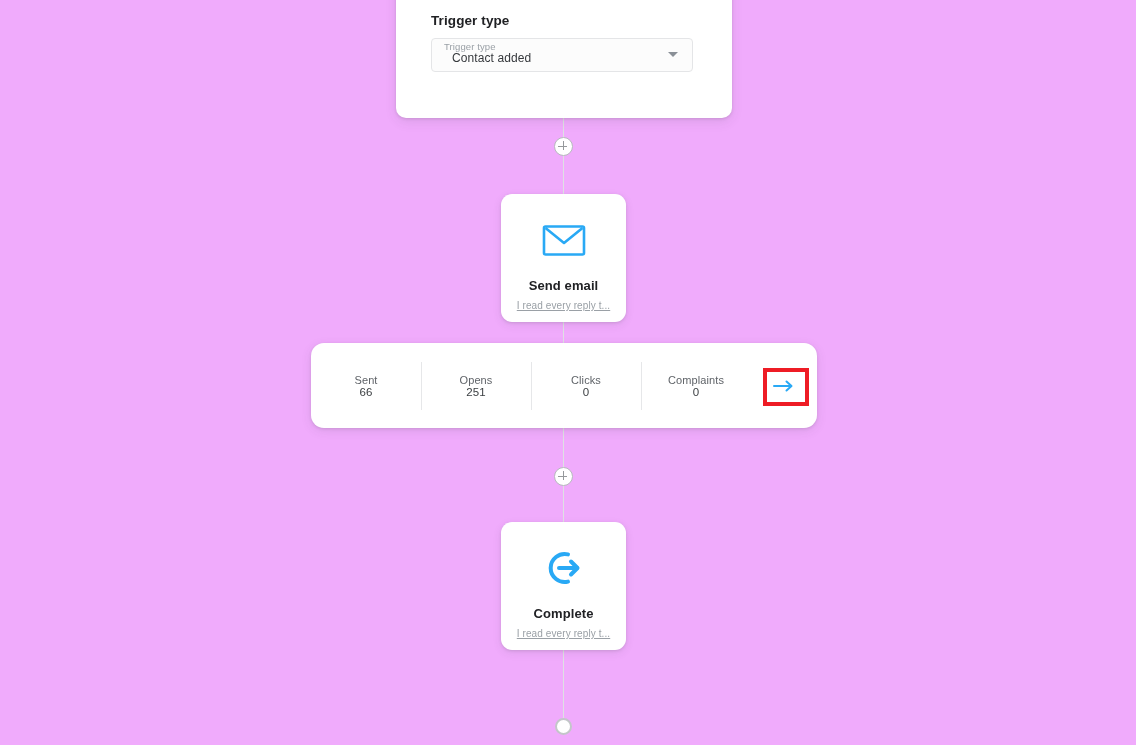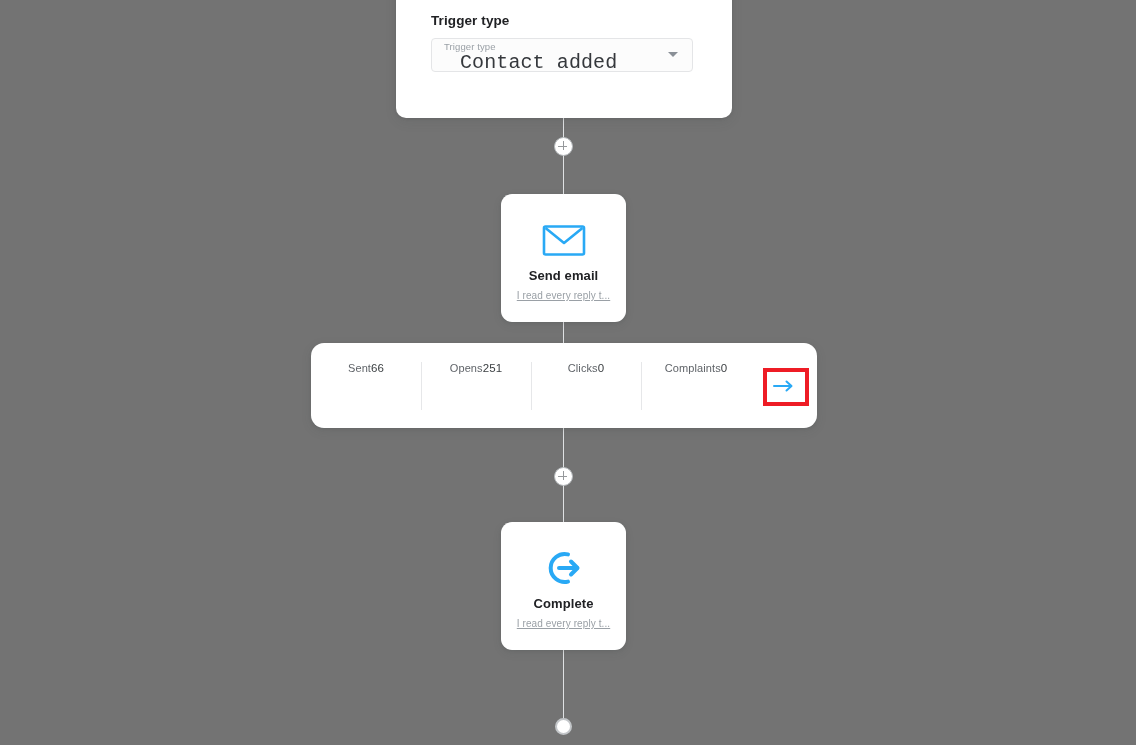--- a/index.html
+++ b/index.html
@@ -13,21 +13,21 @@
     position: relative;
     overflow: hidden;
     font-family: "Liberation Sans", sans-serif;
     color: #3c4043;
   }
 
   
   .flow-canvas {
     position: absolute;
     inset: 0;
-    background: #737373;
+    background: #f0abfc;
   }
 
   
   .spine {
     position: absolute;
     left: 563px;
     width: 1px;
     background: #dfe1e3;
   }
   .spine-a { top: 118px;  height: 82px;  }
@@ -71,26 +71,25 @@
   .select-floating-label {
     position: absolute;
     left: 12px;
     top: 2px;
     font-size: 9.5px;
     color: #9aa0a6;
     letter-spacing: .1px;
   }
   .select-value {
     position: absolute;
-    left: 28px;
+    left: 20px;
     top: 12px;
-    font-size: 20px;
+    font-size: 12px;
     color: #35383c;
     letter-spacing: .1px;
-    font-family: Liberation Mono, monospace;
   }
   .select-caret {
     position: absolute;
     right: 14px;
     top: 13px;
     width: 0; height: 0;
     border-left: 5px solid transparent;
     border-right: 5px solid transparent;
     border-top: 5px solid #8a9097;
   }
@@ -132,21 +131,21 @@
   .node-complete{ left: 501px; top: 522px; text-align: center; }
 
   .node-icon {
     margin-top: 24px;
     height: 44px;
     display: flex;
     align-items: center;
     justify-content: center;
   }
   .node-title {
-    margin-top: 6px;
+    margin-top: 16px;
     font-size: 13px;
     font-weight: bold;
     color: #202124;
     letter-spacing: .1px;
   }
   .node-subtitle {
     margin-top: 7px;
     font-size: 10px;
     color: #9aa0a6;
     letter-spacing: .1px;
@@ -166,20 +165,21 @@
     box-sizing: border-box;
     display: flex;
     align-items: center;
   }
   .stat-cell {
     flex: 1 1 0;
     text-align: center;
     position: relative;
     height: 48px;
     display: flex;
+    flex-direction: column;
     justify-content: center;
   }
   .stat-cell + .stat-cell::before {
     content: "";
     position: absolute;
     left: 0;
     top: 0;
     bottom: 0;
     width: 1px;
     background: #e6e7e9;

